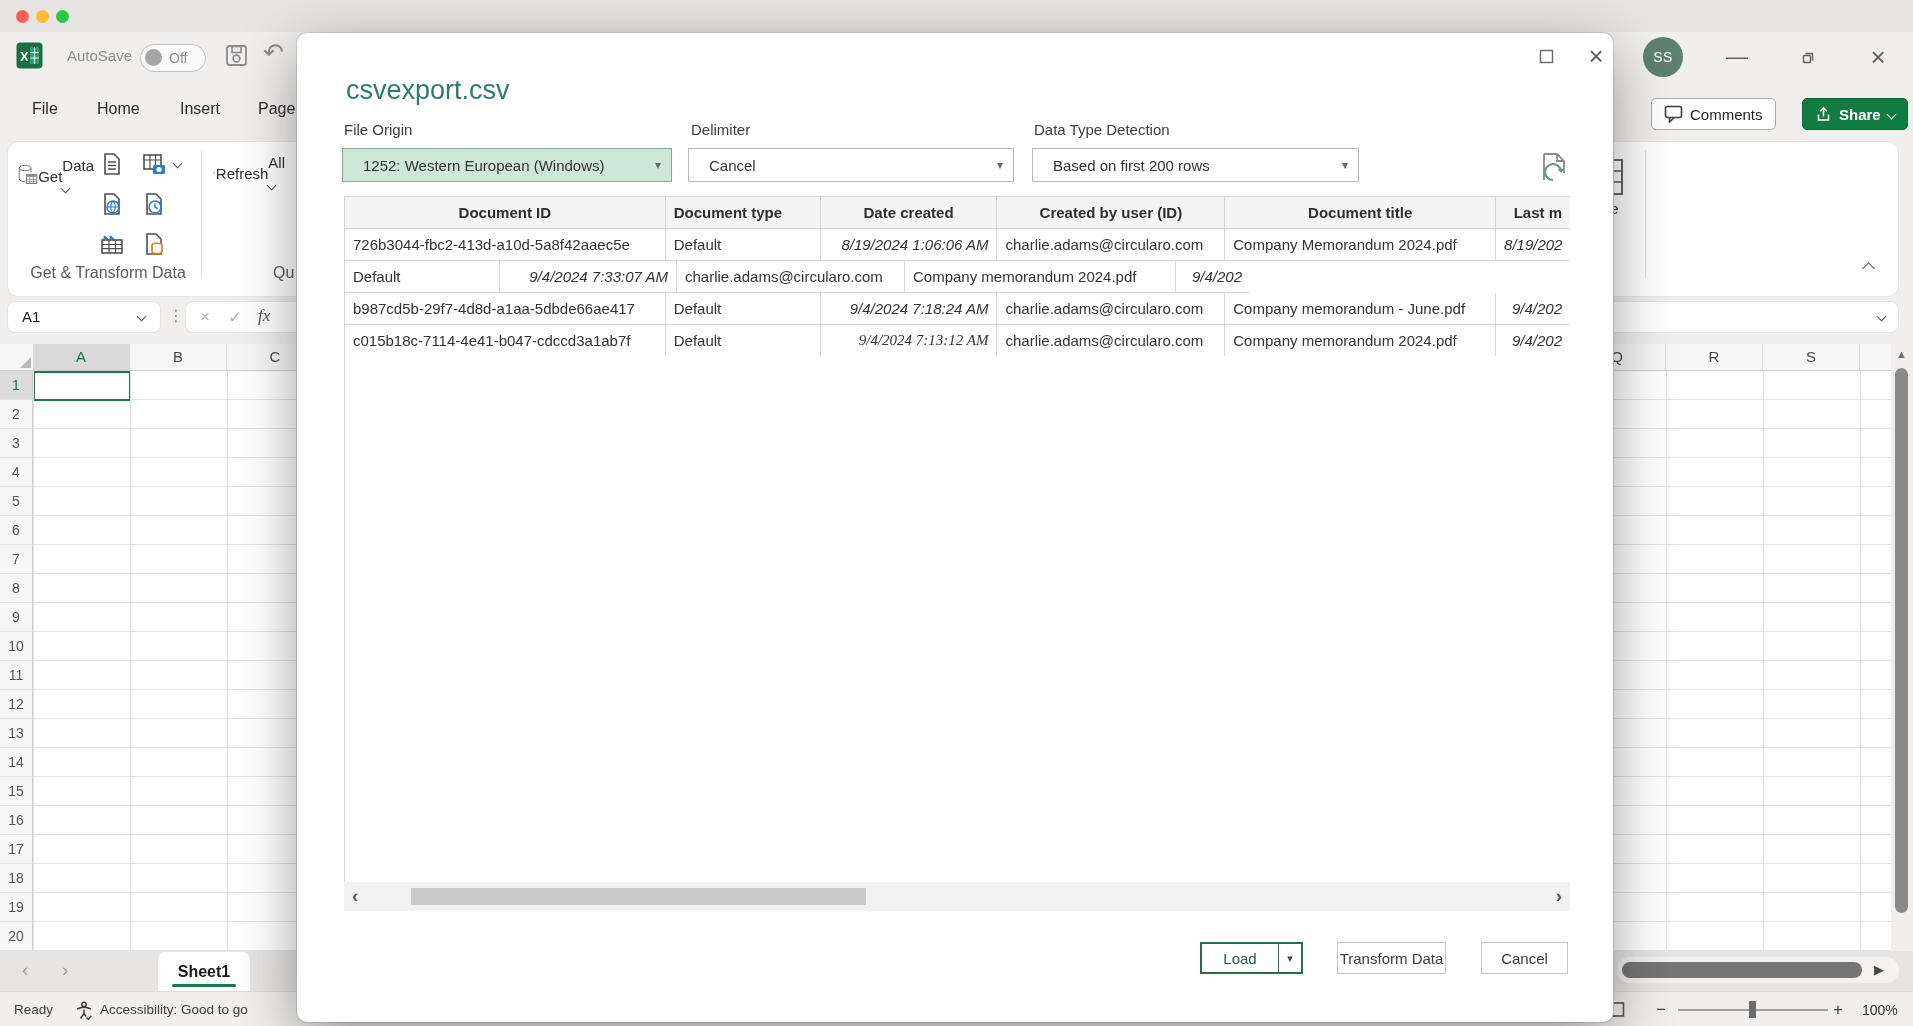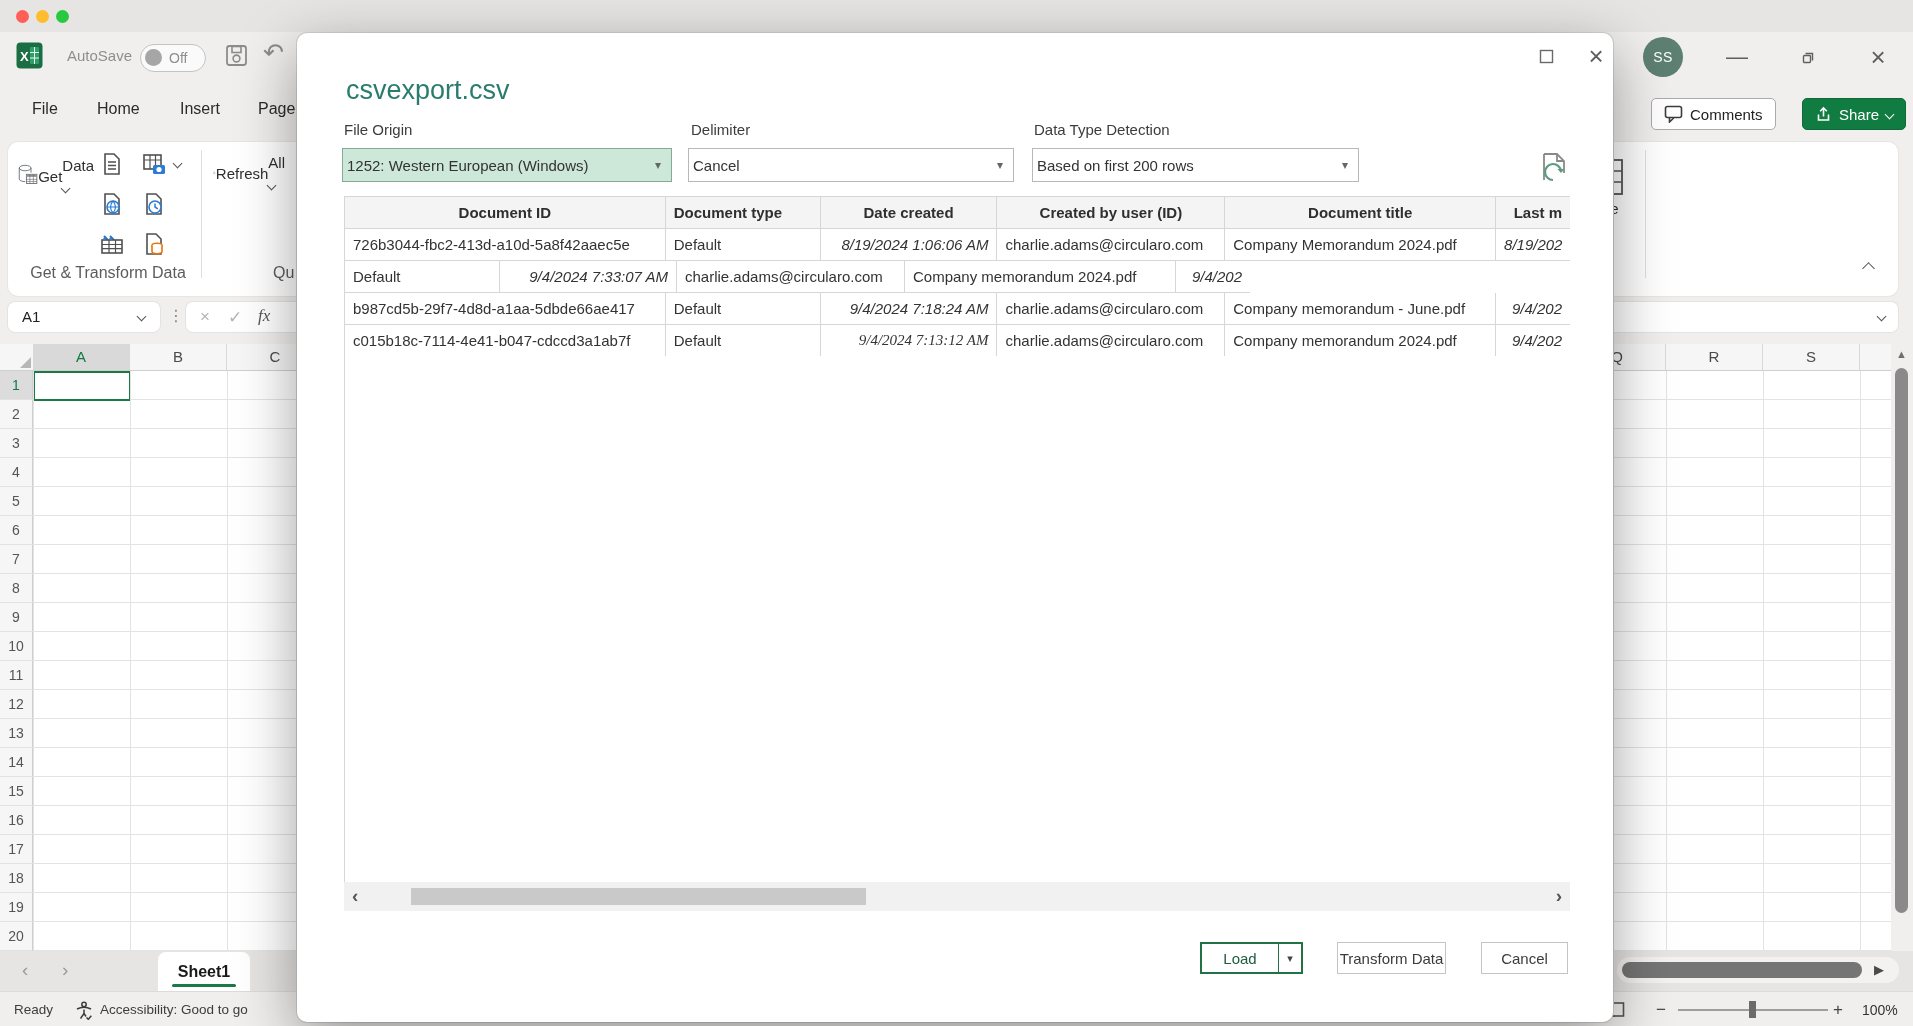--- a/index.html
+++ b/index.html
@@ -15,21 +15,21 @@
   #autosave-pill{left:140px;top:12px;width:64px;height:26px;border:1.5px solid #c3c3c3;border-radius:14px;background:#fafafa;}
   #autosave-knob{left:4px;top:3.5px;width:17px;height:17px;border-radius:50%;background:#a6a6a6;}
   #avatar{left:1643px;top:5px;width:40px;height:40px;border-radius:50%;background:#5d8072;color:#fff;
           font-size:14px;display:flex;align-items:center;justify-content:center;letter-spacing:.5px;}
   .winctl{top:8px;width:34px;height:34px;display:flex;align-items:center;justify-content:center;color:#5f5f5f;font-size:22px;font-weight:300;}
   
   #tabs-row{left:0;top:90px;width:1913px;height:50px;}
   .rtab{top:10px;font-size:16px;color:#2b2b2b;}
   .pillbtn{height:32px;border-radius:5px;display:flex;align-items:center;gap:7px;padding:0 12px;font-size:15px;box-sizing:border-box;}
   #comments-btn{left:1651px;top:8px;background:#fff;border:1px solid #ababab;color:#222;}
-  #share-btn{left:1802px;top:8px;background:#107C41;color:#fff;border:1px solid #0e6b38;}
+  #share-btn{left:1802px;top:8px;background:#107C41;color:#fff;border:1px solid #0e6b38;font-weight:bold;}
   
   #ribbon-card{left:8px;top:142px;width:1890px;height:154px;background:#fff;border-radius:10px;box-shadow:0 0 0 1px #e8e6e5;}
   .bigbtn{display:flex;flex-direction:row;align-items:center;font-size:15px;color:#2f2f2f;line-height:21px;}
   .grp-label{font-size:16px;color:#5c5c5c;}
   .vdiv{width:1px;background:#dedede;}
   .mini{width:24px;height:24px;}
   .chev{display:inline-block;width:6px;height:6px;border-right:1.6px solid #555;border-bottom:1.6px solid #555;transform:rotate(45deg);vertical-align:middle;}
   .chev.up{transform:rotate(-135deg);}
   .chev.white{border-color:#fff;}
   
@@ -65,21 +65,21 @@
   
   #statusbar{left:0;top:991px;width:1913px;height:35px;background:#f1efee;border-top:1px solid #dcdada;box-sizing:border-box;font-size:13.5px;color:#3c3c3c;}
   #zoom-line{left:1678px;top:17px;width:150px;height:2px;background:#9e9e9e;}
   #zoom-thumb{left:1749px;top:9px;width:7px;height:17px;background:#6b6b6b;}
   
   #dialog{left:297px;top:33px;width:1316px;height:989px;background:#fff;border-radius:10px;
           box-shadow:0 18px 60px rgba(0,0,0,.38),0 0 0 1px #d6d4d3;z-index:50;}
   #dlg-title{left:49px;top:42px;font-size:27px;color:#2a7d6e;}
   .dlg-label{top:88px;font-size:15px;color:#3c3c3c;}
   .combo{top:115px;height:34px;background:#fff;border:1px solid #b8b8b8;box-sizing:border-box;
-         display:flex;align-items:center;font-size:15px;color:#333;padding:0 10px 0 4px;}
+         display:flex;align-items:center;font-size:15px;color:#333;padding:0 10px 0 20px;}
   .combo .arrow{margin-left:auto;color:#666;font-size:12px;}
   #combo-origin{background:#cde8d9;border:1px solid #84ab96;}
   
   #pqtable{left:47px;top:163px;width:1226px;border-top:1px solid #d6d6d6;border-left:1px solid #d6d6d6;box-sizing:border-box;}
   .pqrow{display:flex;}
   .pqcell{height:32px;line-height:31px;border-right:1px solid #d6d6d6;border-bottom:1px solid #d6d6d6;
           box-sizing:border-box;padding:0 8px;font-size:15px;color:#333;white-space:nowrap;overflow:hidden;}
   .pqrow.head .pqcell{font-weight:bold;color:#2f2f2f;background:#f4f4f4;}
   .pqcell.last{border-right:none;}
   .pqcell.it{font-style:italic;}

